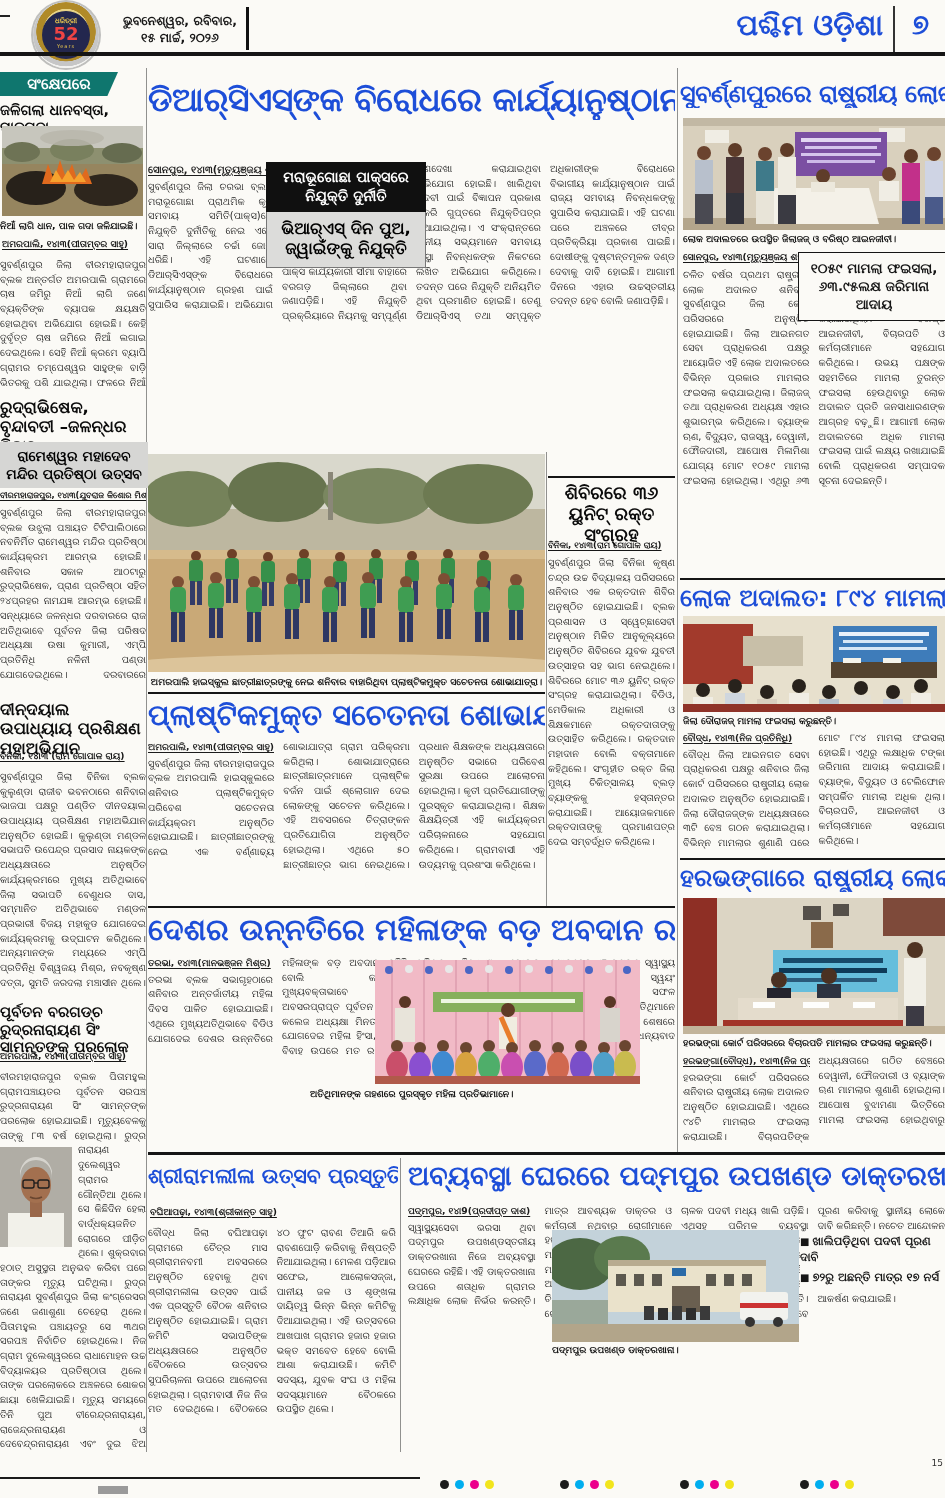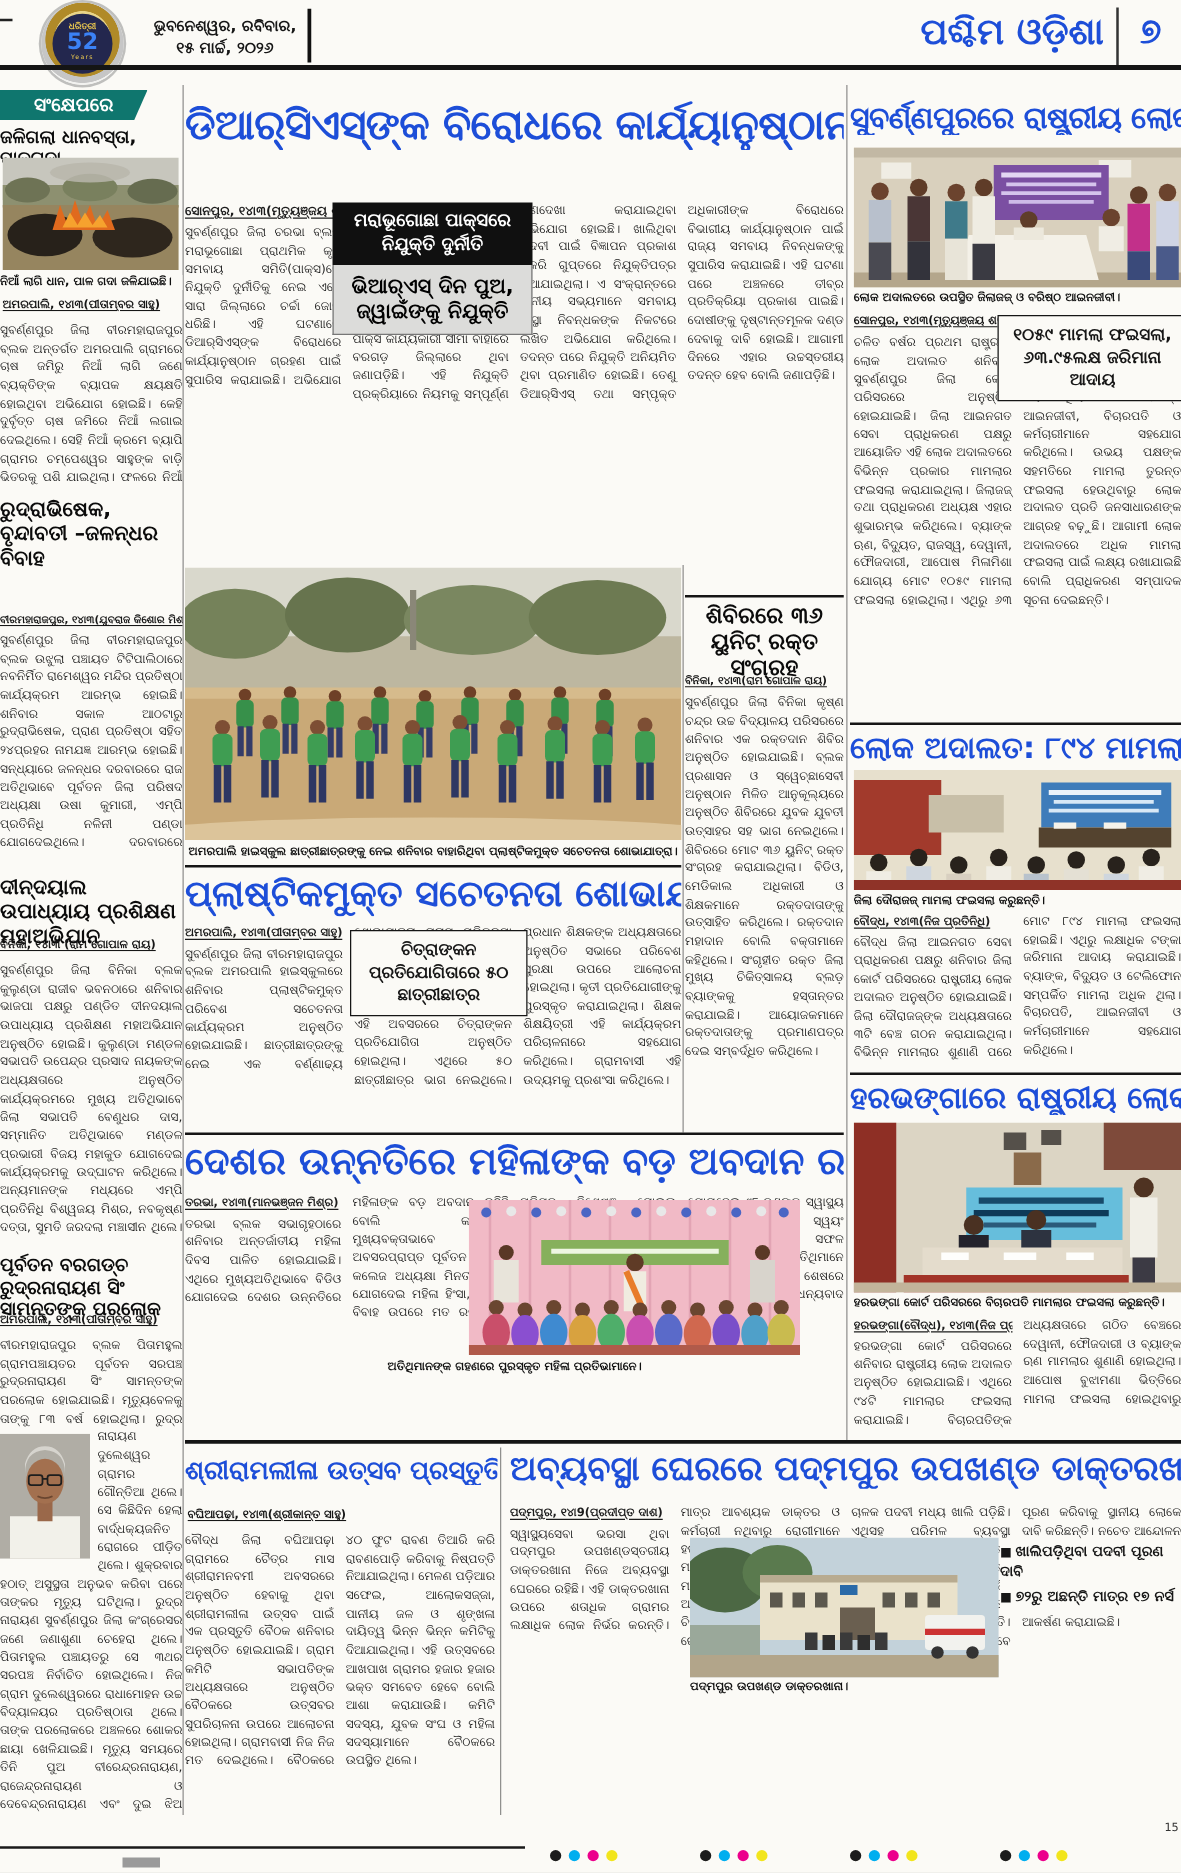--- a/index.html
+++ b/index.html
@@ -24,21 +24,21 @@
   .insetbox{background:#fbfaf6;border:1.5px solid #151515;font-weight:bold;text-align:center;font-size:13.5px;line-height:1.35;padding:6px 3px;z-index:3;}
   .bullets div{font-size:11.5px;font-weight:bold;line-height:1.35;margin-bottom:5px;}
   .bullets div::before{content:"■";margin-right:3px;font-size:10px;}
   .ph{position:absolute;display:block;}
   .logo{position:absolute;left:33px;top:2px;width:66px;height:66px;border-radius:50%;
         background:radial-gradient(circle at 50% 45%,#e8d488 0 46%,#b08a28 47% 60%,#c6c6c6 61% 70%,#f2f2f0 71%);
         box-shadow:0 0 0 2px #bfbfbd;}
   .logo-inner{position:absolute;left:9px;top:9px;width:48px;height:48px;border-radius:50%;background:#23274e;
         text-align:center;color:#ecc94f;}
   .logo-brand{font-size:7px;font-weight:bold;margin-top:6px;}
-  .logo-52{font-size:18px;font-weight:bold;line-height:18px;color:#3b82f6;}
+  .logo-52{font-size:18px;font-weight:bold;line-height:18px;color:#ef4444;}
   .logo-years{font-size:5px;letter-spacing:1px;}
   .regdot{position:absolute;width:9px;height:9px;border-radius:50%;top:1480px;}
 </style>
 </head>
 <body>
 
 <div id="page">
 
   <div class="abs" style="left:0;top:15px;width:10px;height:2px;background:#222;"></div>
 
@@ -81,20 +81,21 @@
       <ellipse cx="104" cy="64" rx="32" ry="16" fill="#2e261d"></ellipse>
     <path d="M40 58 L46 38 L52 54 L58 34 L64 52 L70 38 L76 56 L84 42 L90 58 Z" fill="#e06a1e"></path>
     <path d="M48 56 L54 44 L60 54 L66 44 L72 54 L78 46 L84 56 Z" fill="#f6a22e"></path>
     <ellipse cx="70" cy="12" rx="32" ry="8" fill="#b8b6ac" opacity="0.85"></ellipse>
   </svg>
   <div class="abs cap" style="left:0;top:220px;width:146px;">ନିଆଁ ଲାଗି ଧାନ, ପାଳ ଗଦା ଜଳିଯାଇଛି।</div>
   <div class="abs bylabs" style="left:2px;top:238px;width:144px;">ଅମରପାଲି, ୧୪ା୩(ପୀତାମ୍ବର ସାହୁ)</div>
   <div class="abs bodycols c1" style="left:0;top:258px;width:146px;height:136px;">ସୁବର୍ଣ୍ଣପୁର ଜିଲା ବୀରମହାରାଜପୁର ବ୍ଲକ ଅନ୍ତର୍ଗତ ଅମରପାଲି ଗ୍ରାମରେ ଚାଷ ଜମିରୁ ନିଆଁ ଲାଗି ଜଣେ ବ୍ୟକ୍ତିଙ୍କ ବ୍ୟାପକ କ୍ଷୟକ୍ଷତି ହୋଇଥିବା ଅଭିଯୋଗ ହୋଇଛି। କେହି ଦୁର୍ବୃତ୍ତ ଚାଷ ଜମିରେ ନିଆଁ ଲଗାଇ ଦେଇଥିଲେ। ସେହି ନିଆଁ କ୍ରମେ ବ୍ୟାପି ଗ୍ରାମର ଚମ୍ପେଶ୍ୱର ସାହୁଙ୍କ ବାଡ଼ି ଭିତରକୁ ପଶି ଯାଇଥିଲା। ଫଳରେ ନିଆଁ ଲାଗି ଚମ୍ପେଶ୍ୱରଙ୍କ ଧାନ ବସ୍ତା ଓ ପାଳ ଗଦା ଜଳି ଯାଇଥିଲା। ସ୍ଥାନୀୟ ଲୋକେ ନିଆଁକୁ ଲିଭାଇ ଥିଲେ।</div>
 
   <div class="abs hl2" style="left:0;top:398px;width:146px;font-size:16.5px;">ରୁଦ୍ରାଭିଷେକ, ବୃନ୍ଦାବତୀ –ଜଳନ୍ଧର ବିବାହ</div>
+  <div class="abs graysub" style="left:0;top:442px;width:144px;">ରାମେଶ୍ୱର ମହାଦେବ ମନ୍ଦିର ପ୍ରତିଷ୍ଠା ଉତ୍ସବ</div>
   <div class="abs bylabs" style="left:0;top:490px;width:146px;font-size:8.3px;">ବୀରମହାରାଜପୁର, ୧୪ା୩(ଯୁବରାଜ କିଶୋର ମିଶ୍ର)</div>
   <div class="abs bodycols c1" style="left:0;top:506px;width:146px;height:190px;">ସୁବର୍ଣ୍ଣପୁର ଜିଲା ବୀରମହାରାଜପୁର ବ୍ଲକ ଉଝୁଲା ପଞ୍ଚାୟତ ଟିଟିପାଲିଠାରେ ନବନିର୍ମିତ ରାମେଶ୍ୱର ମନ୍ଦିର ପ୍ରତିଷ୍ଠା କାର୍ଯ୍ୟକ୍ରମ ଆରମ୍ଭ ହୋଇଛି। ଶନିବାର ସକାଳ ଆଠଟାରୁ ରୁଦ୍ରାଭିଷେକ, ପ୍ରାଣ ପ୍ରତିଷ୍ଠା ସହିତ ୨୪ପ୍ରହର ନାମଯଜ୍ଞ ଆରମ୍ଭ ହୋଇଛି। ସନ୍ଧ୍ୟାରେ ଜଳନ୍ଧର ଦରବାରରେ ରାଜ ଅତିଥିଭାବେ ପୂର୍ବତନ ଜିଲା ପରିଷଦ ଅଧ୍ୟକ୍ଷା ଉଷା କୁମାରୀ, ଏମ୍‌ପି ପ୍ରତିନିଧି ନଳିନୀ ପଣ୍ଡା ଯୋଗଦେଇଥିଲେ। ଦରବାରରେ ପୌରାଣିକ ବିଷୟବସ୍ତୁ ଉପରେ ଆଧାରିତ ଲୀଳା ନାଟକରେ ବୃନ୍ଦାବତୀ ଓ ଜଳନ୍ଧରଙ୍କ ବିବାହ ଅନୁଷ୍ଠିତ ହୋଇଥିଲା।</div>
 
   <div class="abs hl2" style="left:0;top:700px;width:146px;font-size:16.5px;">ଦୀନ୍‌ଦୟାଲ ଉପାଧ୍ୟାୟ ପ୍ରଶିକ୍ଷଣ ମହାଅଭିଯାନ</div>
   <div class="abs bylabs" style="left:0;top:750px;width:146px;">ବିନିକା, ୧୪ା୩ (ରାମ ଗୋପାଳ ରାୟ)</div>
   <div class="abs bodycols c1" style="left:0;top:770px;width:146px;height:230px;">ସୁବର୍ଣ୍ଣପୁର ଜିଲା ବିନିକା ବ୍ଲକ କୁଲୁଣ୍ଡା ରାଜୀବ ଭବନଠାରେ ଶନିବାର ଭାଜପା ପକ୍ଷରୁ ପଣ୍ଡିତ ଦୀନଦୟାଲ ଉପାଧ୍ୟାୟ ପ୍ରଶିକ୍ଷଣ ମହାଅଭିଯାନ ଅନୁଷ୍ଠିତ ହୋଇଛି। କୁଲୁଣ୍ଡା ମଣ୍ଡଳ ସଭାପତି ଉପେନ୍ଦ୍ର ପ୍ରସାଦ ନାୟକଙ୍କ ଅଧ୍ୟକ୍ଷତାରେ ଅନୁଷ୍ଠିତ କାର୍ଯ୍ୟକ୍ରମରେ ମୁଖ୍ୟ ଅତିଥିଭାବେ ଜିଲା ସଭାପତି ବେଣୁଧର ଦାସ, ସମ୍ମାନିତ ଅତିଥିଭାବେ ମଣ୍ଡଳ ପ୍ରଭାରୀ ବିଜୟ ମହାକୁଡ ଯୋଗଦେଇ କାର୍ଯ୍ୟକ୍ରମକୁ ଉଦ୍‌ଘାଟନ କରିଥିଲେ। ଅନ୍ୟମାନଙ୍କ ମଧ୍ୟରେ ଏମ୍‌ପି ପ୍ରତିନିଧି ବିଶ୍ୱଜୟ ମିଶ୍ର, ନବକୃଷ୍ଣ ଦତ୍ତା, ସୁମତି ଜରଦଲା ମଞ୍ଚାସୀନ ଥିଲେ। ପ୍ରଶିକ୍ଷକଭାବେ ଅଶୋକ ପୂଜାରୀ ଯୋଗଦେଇ ସରକାରଙ୍କ ସଫଳତା ଓ ବିକାଶ ଉପରେ ବୁଝାଇଥିଲେ।</div>
 
   <div class="abs hl2" style="left:0;top:1004px;width:146px;font-size:15px;">ପୂର୍ବତନ ବରଗଡ୍ଚ ରୁଦ୍ରନାରାୟଣ ସିଂ ସାମନ୍ତଙ୍କ ପରଲୋକ</div>
   <div class="abs bylabs" style="left:0;top:1050px;width:146px;">ଅମରପାଲି, ୧୪ା୩(ପୀତାମ୍ବର ସାହୁ)</div>
   <div class="abs" style="left:0;top:1070px;width:146px;height:382px;overflow:hidden;font-size:9.8px;line-height:1.5;text-align:justify;color:#1c1c1c;">
@@ -169,21 +170,20 @@
     <ellipse cx="198" cy="212" rx="230" ry="12" fill="#dcc49a"></ellipse>
   </svg>
   <div class="abs cap" style="left:148px;top:676px;width:397px;text-align:center;">ଅମରପାଲି ହାଇସ୍କୁଲ ଛାତ୍ରୀଛାତ୍ରଙ୍କୁ ନେଇ ଶନିବାର ବାହାରି‍ଥିବା ପ୍ଲାଷ୍ଟିକମୁକ୍ତ ସଚେତନତା ଶୋଭାଯାତ୍ରା।</div>
   <div class="abs hr" style="left:148px;top:692px;width:397px;height:2px;"></div>
 
   <div class="abs hl" style="left:148px;top:698px;width:397px;font-size:29px;">ପ୍ଲାଷ୍ଟିକମୁକ୍ତ ସଚେତନତା ଶୋଭାଯାତ୍ରା</div>
   <div class="abs bodycols c3" style="left:148px;top:740px;width:397px;height:164px;">
     <span class="byl">ଅମରପାଲି, ୧୪ା୩(ପୀତାମ୍ବର ସାହୁ)</span>
     <span>ସୁବର୍ଣ୍ଣପୁର ଜିଲା ବୀରମହାରାଜପୁର ବ୍ଲକ ଅମରପାଲି ହାଇସ୍କୁଲରେ ଶନିବାର ପ୍ଲାଷ୍ଟିକମୁକ୍ତ ପରିବେଶ ସଚେତନତା କାର୍ଯ୍ୟକ୍ରମ ଅନୁଷ୍ଠିତ ହୋଇଯାଇଛି। ଛାତ୍ରୀଛାତ୍ରଙ୍କୁ ନେଇ ଏକ ବର୍ଣ୍ଣାଢ୍ୟ ଶୋଭାଯାତ୍ରା ଗ୍ରାମ ପରିକ୍ରମା କରିଥିଲା। ଶୋଭାଯାତ୍ରାରେ ଛାତ୍ରୀଛାତ୍ରମାନେ ପ୍ଲାଷ୍ଟିକ ବର୍ଜନ ପାଇଁ ଶ୍ଲୋଗାନ ଦେଇ ଲୋକଙ୍କୁ ସଚେତନ କରିଥିଲେ। ଏହି ଅବସରରେ ଚିତ୍ରାଙ୍କନ ପ୍ରତିଯୋଗିତା ଅନୁଷ୍ଠିତ ହୋଇଥିଲା। ଏଥିରେ ୫୦ ଛାତ୍ରୀଛାତ୍ର ଭାଗ ନେଇଥିଲେ। ପ୍ରଧାନ ଶିକ୍ଷକଙ୍କ ଅଧ୍ୟକ୍ଷତାରେ ଅନୁଷ୍ଠିତ ସଭାରେ ପରିବେଶ ସୁରକ୍ଷା ଉପରେ ଆଲୋଚନା ହୋଇଥିଲା। କୃତୀ ପ୍ରତିଯୋଗୀଙ୍କୁ ପୁରସ୍କୃତ କରାଯାଇଥିଲା। ଶିକ୍ଷକ ଶିକ୍ଷୟିତ୍ରୀ ଏହି କାର୍ଯ୍ୟକ୍ରମ ପରିଚାଳନାରେ ସହଯୋଗ କରିଥିଲେ। ଗ୍ରାମବାସୀ ଏହି ଉଦ୍ୟମକୁ ପ୍ରଶଂସା କରିଥିଲେ।</span>
   </div>
-  <div class="abs insetbox" style="left:280px;top:744px;width:134px;">ଚିତ୍ରାଙ୍କନ ପ୍ରତିଯୋଗିତାରେ ୫୦ ଛାତ୍ରୀଛାତ୍ର</div>
 
   <div class="abs hr" style="left:548px;top:476px;width:127px;height:2px;"></div>
   <div class="abs hl2" style="left:548px;top:482px;width:127px;font-size:18px;text-align:center;">ଶିବିରରେ ୩୬ ୟୁନିଟ୍ ରକ୍ତ ସଂଗ୍ରହ</div>
   <div class="abs bylabs" style="left:548px;top:540px;width:127px;font-size:8.6px;">ବିନିକା, ୧୪ା୩(ରାମ ଗୋପାଳ ରାୟ)</div>
   <div class="abs bodycols c1" style="left:548px;top:556px;width:127px;height:348px;">ସୁବର୍ଣ୍ଣପୁର ଜିଲା ବିନିକା କୃଷ୍ଣ ଚନ୍ଦ୍ର ଉଚ୍ଚ ବିଦ୍ୟାଳୟ ପରିସରରେ ଶନିବାର ଏକ ରକ୍ତଦାନ ଶିବିର ଅନୁଷ୍ଠିତ ହୋଇଯାଇଛି। ବ୍ଲକ ପ୍ରଶାସନ ଓ ସ୍ୱେଚ୍ଛାସେବୀ ଅନୁଷ୍ଠାନ ମିଳିତ ଆନୁକୂଲ୍ୟରେ ଅନୁଷ୍ଠିତ ଶିବିରରେ ଯୁବକ ଯୁବତୀ ଉତ୍ସାହର ସହ ଭାଗ ନେଇଥିଲେ। ଶିବିରରେ ମୋଟ ୩୬ ୟୁନିଟ୍ ରକ୍ତ ସଂଗ୍ରହ କରାଯାଇଥିଲା। ବିଡିଓ, ମେଡିକାଲ ଅଧିକାରୀ ଓ ଶିକ୍ଷକମାନେ ରକ୍ତଦାତାଙ୍କୁ ଉତ୍ସାହିତ କରିଥିଲେ। ରକ୍ତଦାନ ମହାଦାନ ବୋଲି ବକ୍ତାମାନେ କହିଥିଲେ। ସଂଗୃହୀତ ରକ୍ତ ଜିଲା ମୁଖ୍ୟ ଚିକିତ୍ସାଳୟ ବ୍ଲଡ଼ ବ୍ୟାଙ୍କକୁ ହସ୍ତାନ୍ତର କରାଯାଇଛି। ଆୟୋଜକମାନେ ରକ୍ତଦାତାଙ୍କୁ ପ୍ରମାଣପତ୍ର ଦେଇ ସମ୍ବର୍ଦ୍ଧିତ କରିଥିଲେ।</div>
 
   <div class="abs hr" style="left:148px;top:906px;width:527px;height:2px;"></div>
   <div class="abs hl" style="left:148px;top:912px;width:527px;font-size:30px;">ଦେଶର ଉନ୍ନତିରେ ମହିଳାଙ୍କ ବଡ଼ ଅବଦାନ ରହିଛି</div>
   <div class="abs bodycols c4" style="left:148px;top:956px;width:527px;height:194px;">
     <span class="byl">ତରଭା, ୧୪ା୩(ମାନଭଞ୍ଜନ ମିଶ୍ର)</span>

